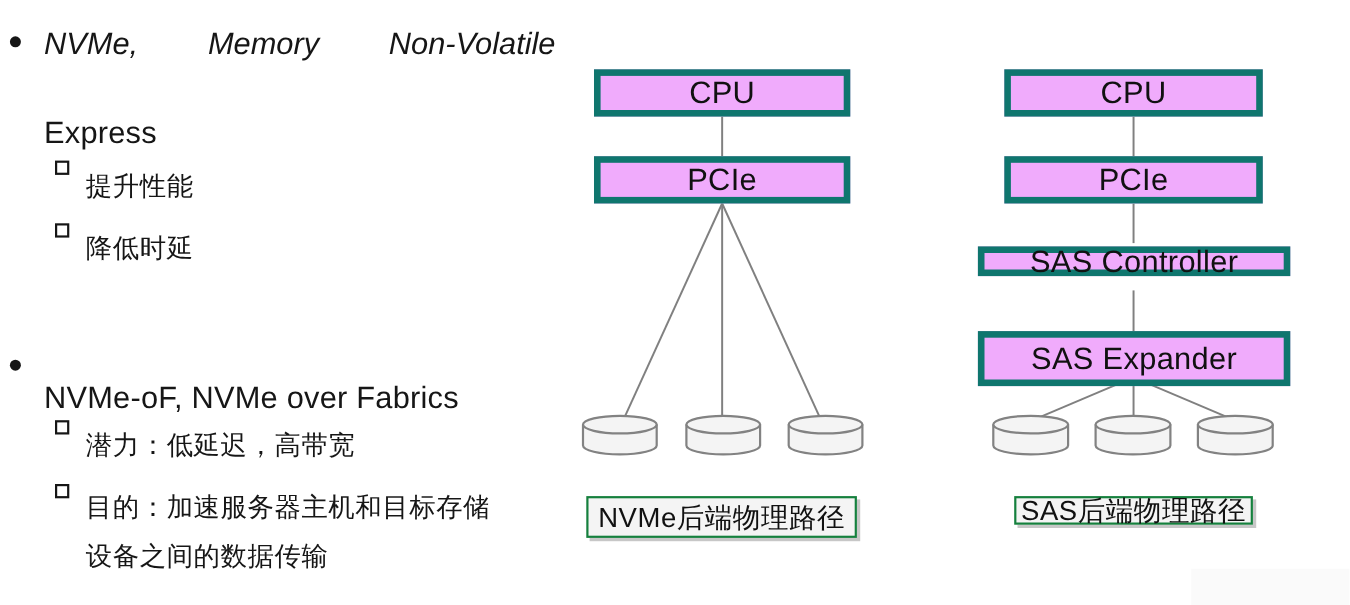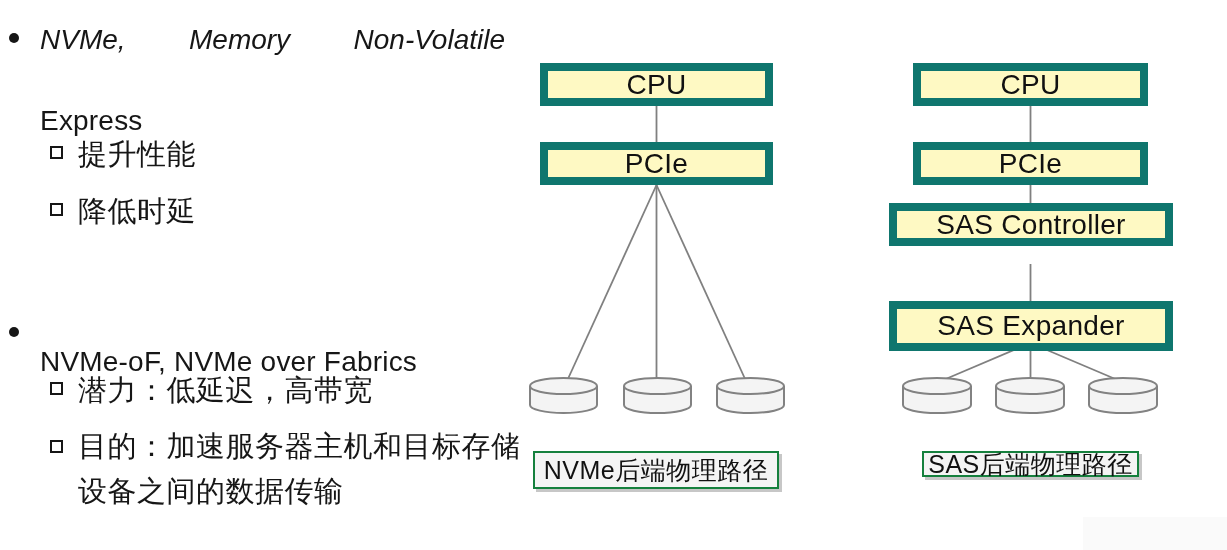--- a/index.html
+++ b/index.html
@@ -15,25 +15,25 @@
     position:absolute;width:9px;height:9px;border:2.5px solid #161616;background:#fff;
   }
   .latin{
     position:absolute;font-size:28px;line-height:34px;white-space:nowrap;letter-spacing:.2px;margin-top:28px;
   }
   .latin-justify{
     position:absolute;display:flex;justify-content:space-between;
     font-size:28px;line-height:34px;font-style:italic;
   }
   .cn{
-    position:absolute;font-size:29px;line-height:36px;white-space:nowrap;letter-spacing:.5px;
+    position:absolute;font-size:24px;line-height:36px;white-space:nowrap;letter-spacing:.5px;margin-top:16px;
   }
   
   .node{
-    position:absolute;box-sizing:border-box;background:#fef9c3;border:8px solid #0f766e;
+    position:absolute;box-sizing:border-box;background:#f0abfc;border:6px solid #0f766e;
     display:flex;align-items:center;justify-content:center;
     font-size:28px;color:#111;z-index:2;letter-spacing:.3px;
   }
   .caption{
     position:absolute;box-sizing:border-box;background:#f4f4f4;border:2px solid #15803d;
     box-shadow:3px 3px 0 rgba(130,130,130,.45);
     display:flex;align-items:center;justify-content:center;
     font-size:25px;color:#111;z-index:2;letter-spacing:.5px;
   }
   svg.overlay{position:absolute;left:0;top:0;z-index:1;}
@@ -116,19 +116,19 @@
 
   <div>
     <div class="node" style="left:540px;top:63px;width:233px;height:43px">CPU</div>
     <div class="node" style="left:540px;top:142px;width:233px;height:43px">PCIe</div>
     <div class="caption" style="left:533px;top:451px;width:246px;height:38px">NVMe后端物理路径</div>
   </div>
 
   <div>
     <div class="node" style="left:913px;top:63px;width:235px;height:43px">CPU</div>
     <div class="node" style="left:913px;top:142px;width:235px;height:43px">PCIe</div>
-    <div class="node" style="left:889px;top:203px;width:284px;height:43px">SAS Controller</div>
+    <div class="node" style="left:889px;top:224px;width:284px;height:27px">SAS Controller</div>
     <div class="node" style="left:889px;top:301px;width:284px;height:50px">SAS Expander</div>
     <div class="caption" style="left:922px;top:451px;width:217px;height:26px">SAS后端物理路径</div>
   </div>
 
   <div class="watermark"></div>
 </div>
 
 </body></html>

